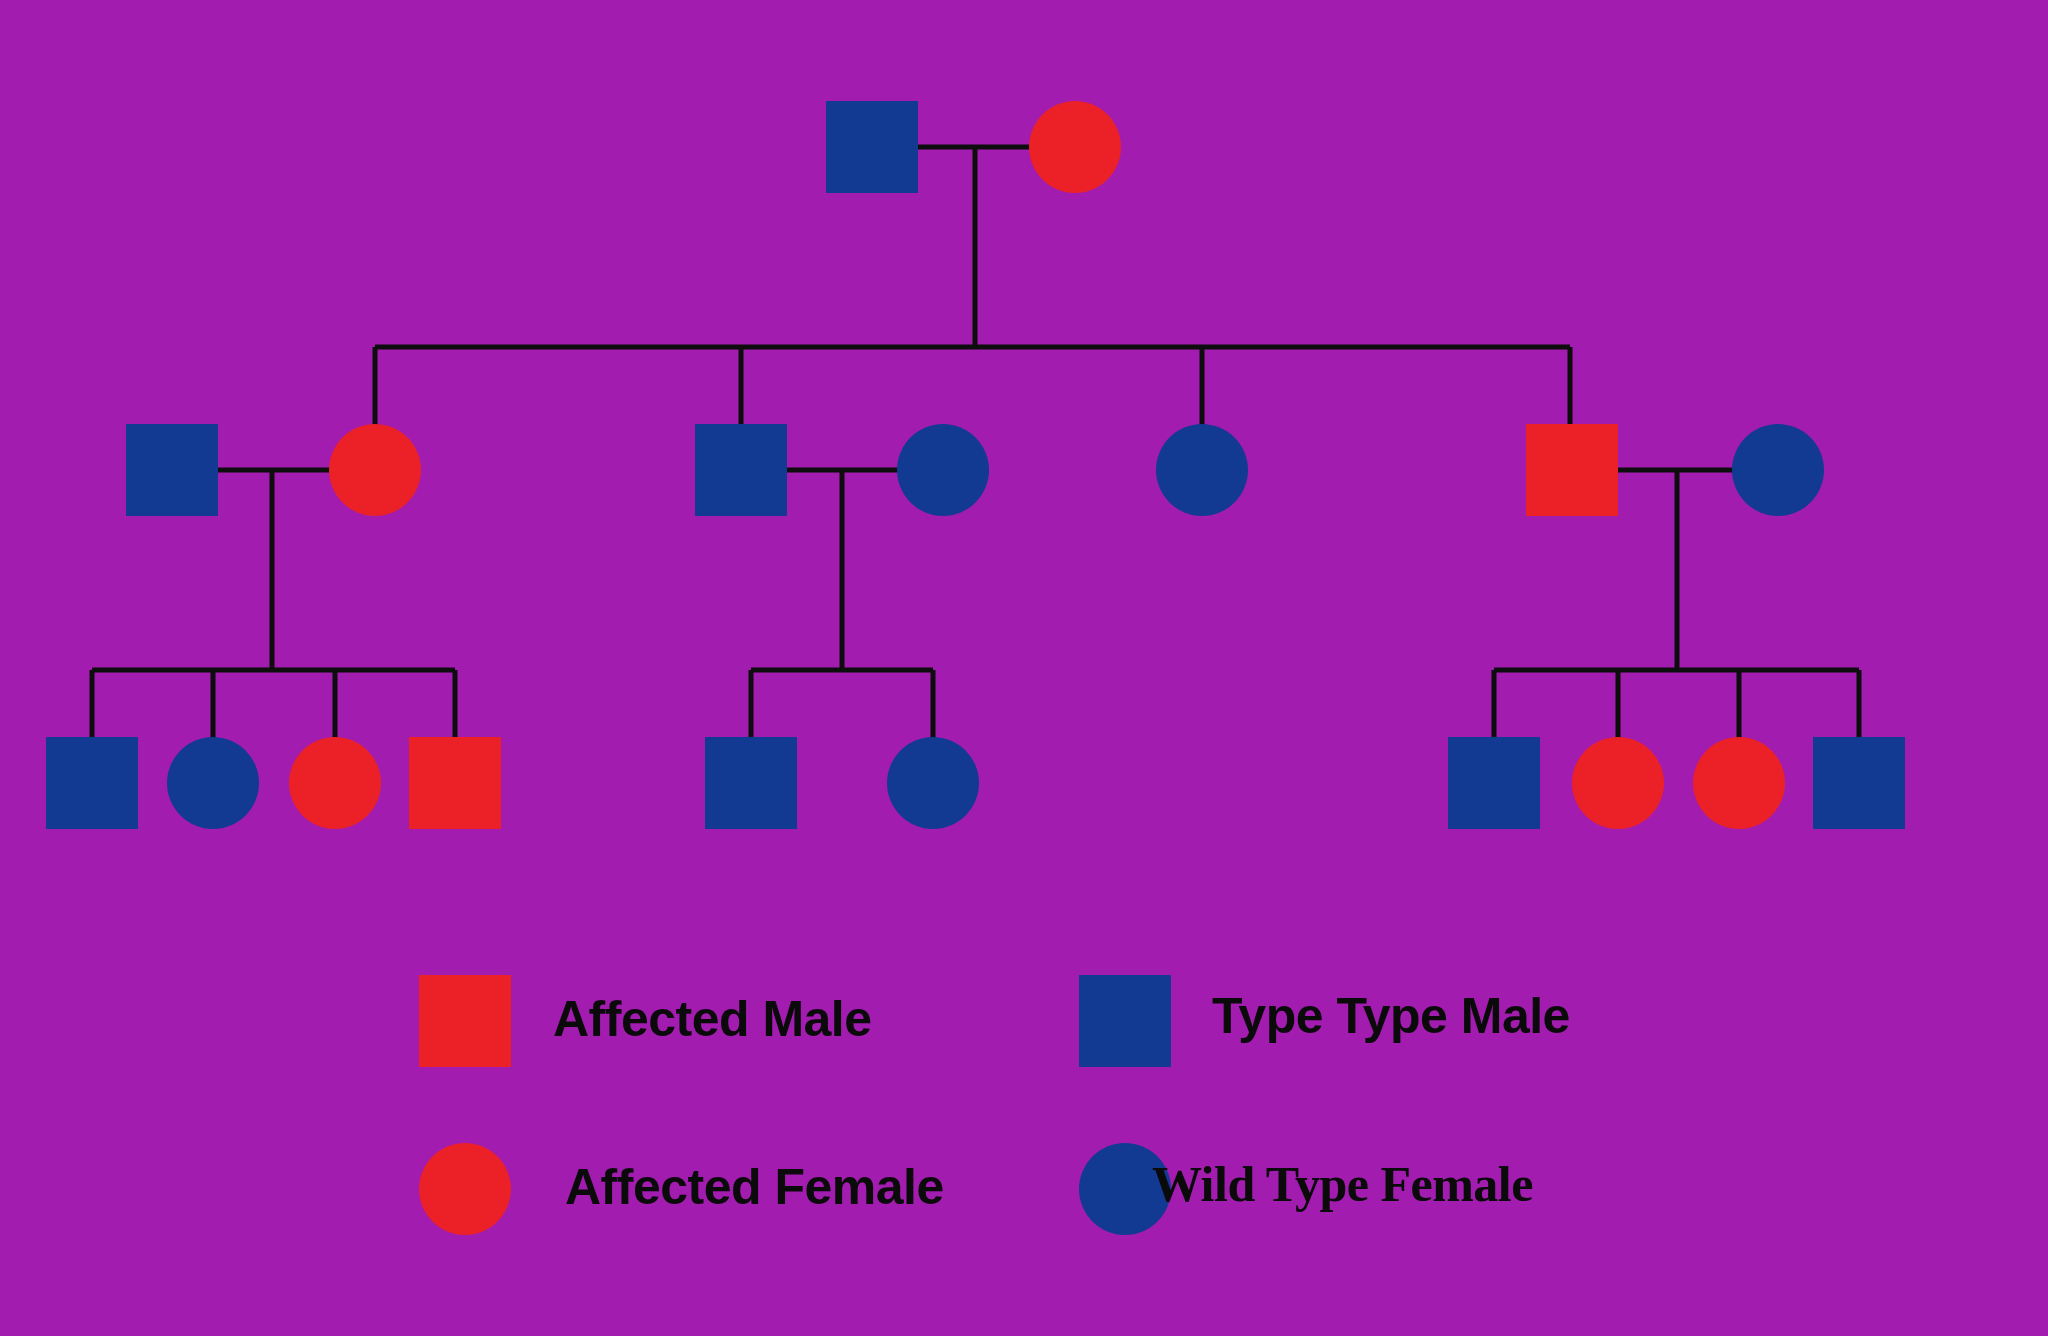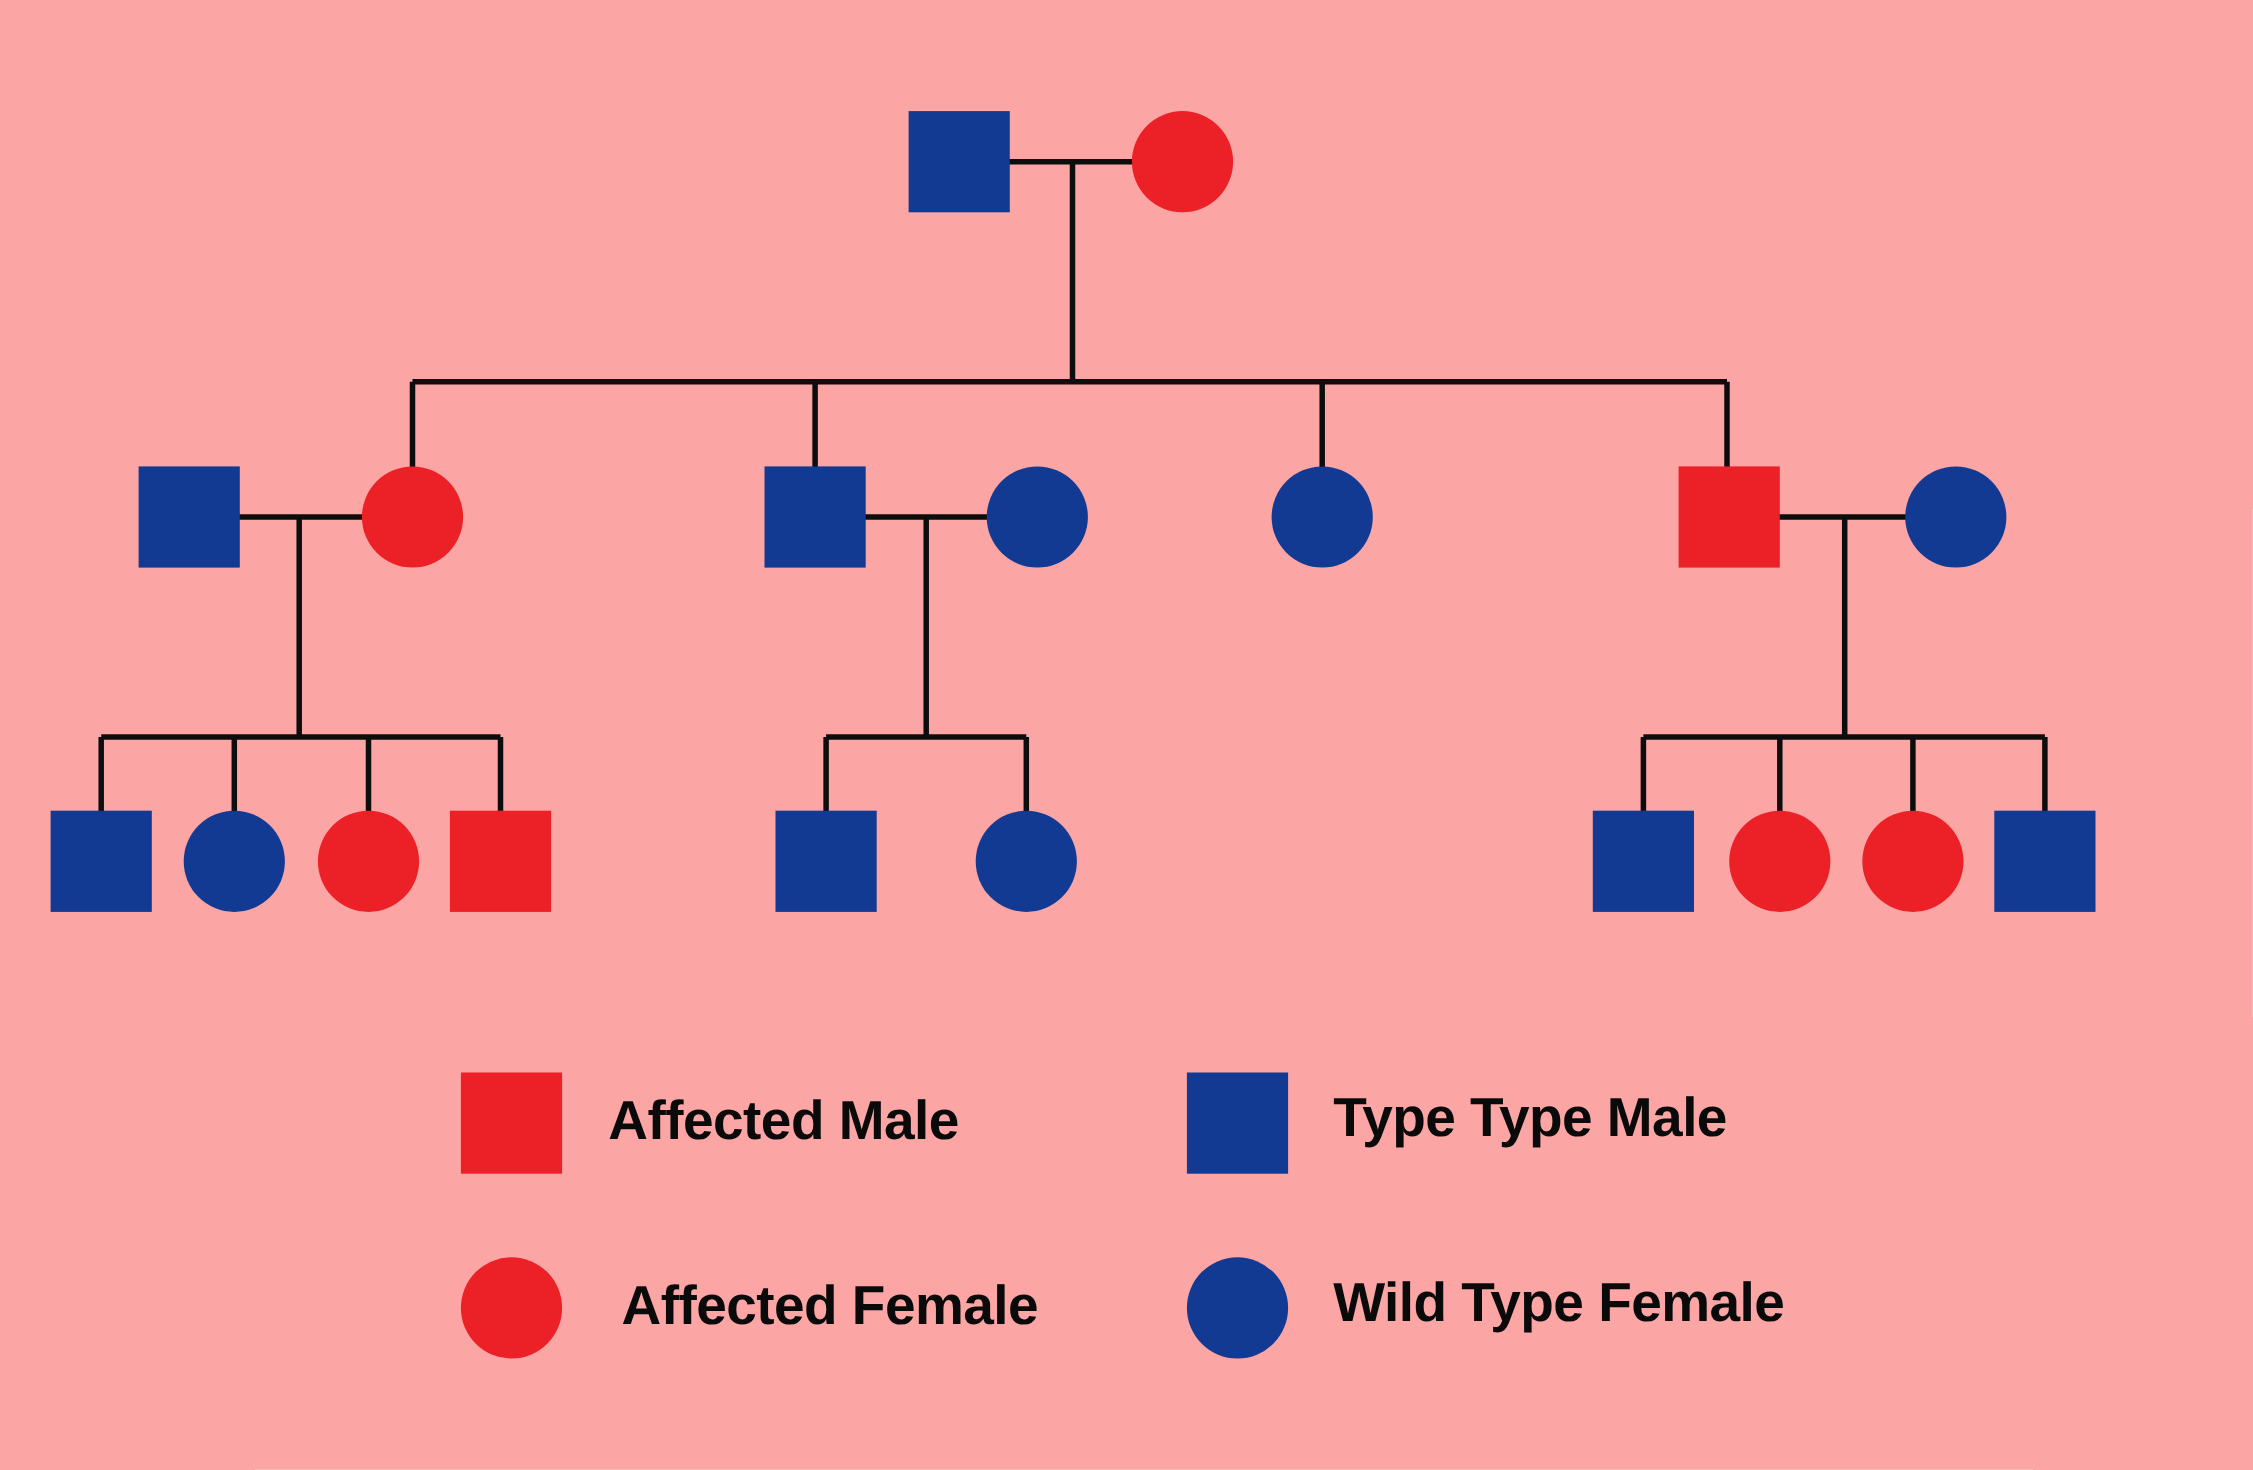--- a/index.html
+++ b/index.html
@@ -24,21 +24,21 @@
     transform: translateY(-52%);
     font-weight: bold;
     font-size: 50px;
     letter-spacing: -0.5px;
     white-space: nowrap;
   }
 </style>
 </head>
 <body>
 
-<div class="canvas" id="canvas" style="width: 2048px; height: 1336px; background: #fca5a5;">
+<div class="canvas" id="canvas" style="width: 2048px; height: 1336px; background: #a21caf;">
   <svg id="pedigree-svg" xmlns="http://www.w3.org/2000/svg" viewBox="0 0 2048 1336">
       <line x1="872" y1="147" x2="1075" y2="147" stroke="#0D0D0D" stroke-width="5"></line>
       <line x1="975" y1="147" x2="975" y2="347" stroke="#0D0D0D" stroke-width="5"></line>
       <line x1="375" y1="347" x2="1570" y2="347" stroke="#0D0D0D" stroke-width="5"></line>
       <line x1="375" y1="347" x2="375" y2="470" stroke="#0D0D0D" stroke-width="5"></line>
       <line x1="741" y1="347" x2="741" y2="470" stroke="#0D0D0D" stroke-width="5"></line>
       <line x1="1202" y1="347" x2="1202" y2="470" stroke="#0D0D0D" stroke-width="5"></line>
       <line x1="1570" y1="347" x2="1570" y2="470" stroke="#0D0D0D" stroke-width="5"></line>
       <line x1="172" y1="470" x2="375" y2="470" stroke="#0D0D0D" stroke-width="5"></line>
       <line x1="741" y1="470" x2="943" y2="470" stroke="#0D0D0D" stroke-width="5"></line>
@@ -80,15 +80,15 @@
       <rect x="1813" y="737" width="92" height="92" fill="#123A92"></rect>
     </svg>
   <div id="legend">
       <div class="legend-swatch square" style="left: 419px; top: 975px; width: 92px; height: 92px; background: rgb(236, 33, 40);"></div>
       <div class="legend-label" style="left: 553px; top: 1020px; color: rgb(10, 10, 10);">Affected Male</div>
       <div class="legend-swatch square" style="left: 1079px; top: 975px; width: 92px; height: 92px; background: rgb(18, 58, 146);"></div>
       <div class="legend-label" style="left: 1212px; top: 1017px; color: rgb(10, 10, 10);">Type Type Male</div>
       <div class="legend-swatch circle" style="left: 419px; top: 1143px; width: 92px; height: 92px; background: rgb(236, 33, 40);"></div>
       <div class="legend-label" style="left: 565px; top: 1188px; color: rgb(10, 10, 10);">Affected Female</div>
       <div class="legend-swatch circle" style="left: 1079px; top: 1143px; width: 92px; height: 92px; background: rgb(18, 58, 146);"></div>
-      <div class="legend-label" style="left: 1212px; top: 1185px; color: rgb(10, 10, 10);">Wild Type Female</div>
+      <div class="legend-label" style="left: 1152px; top: 1185px; color: rgb(10, 10, 10); font-family: Liberation Serif, serif;">Wild Type Female</div>
     </div>
 </div>
 
 </body></html>

